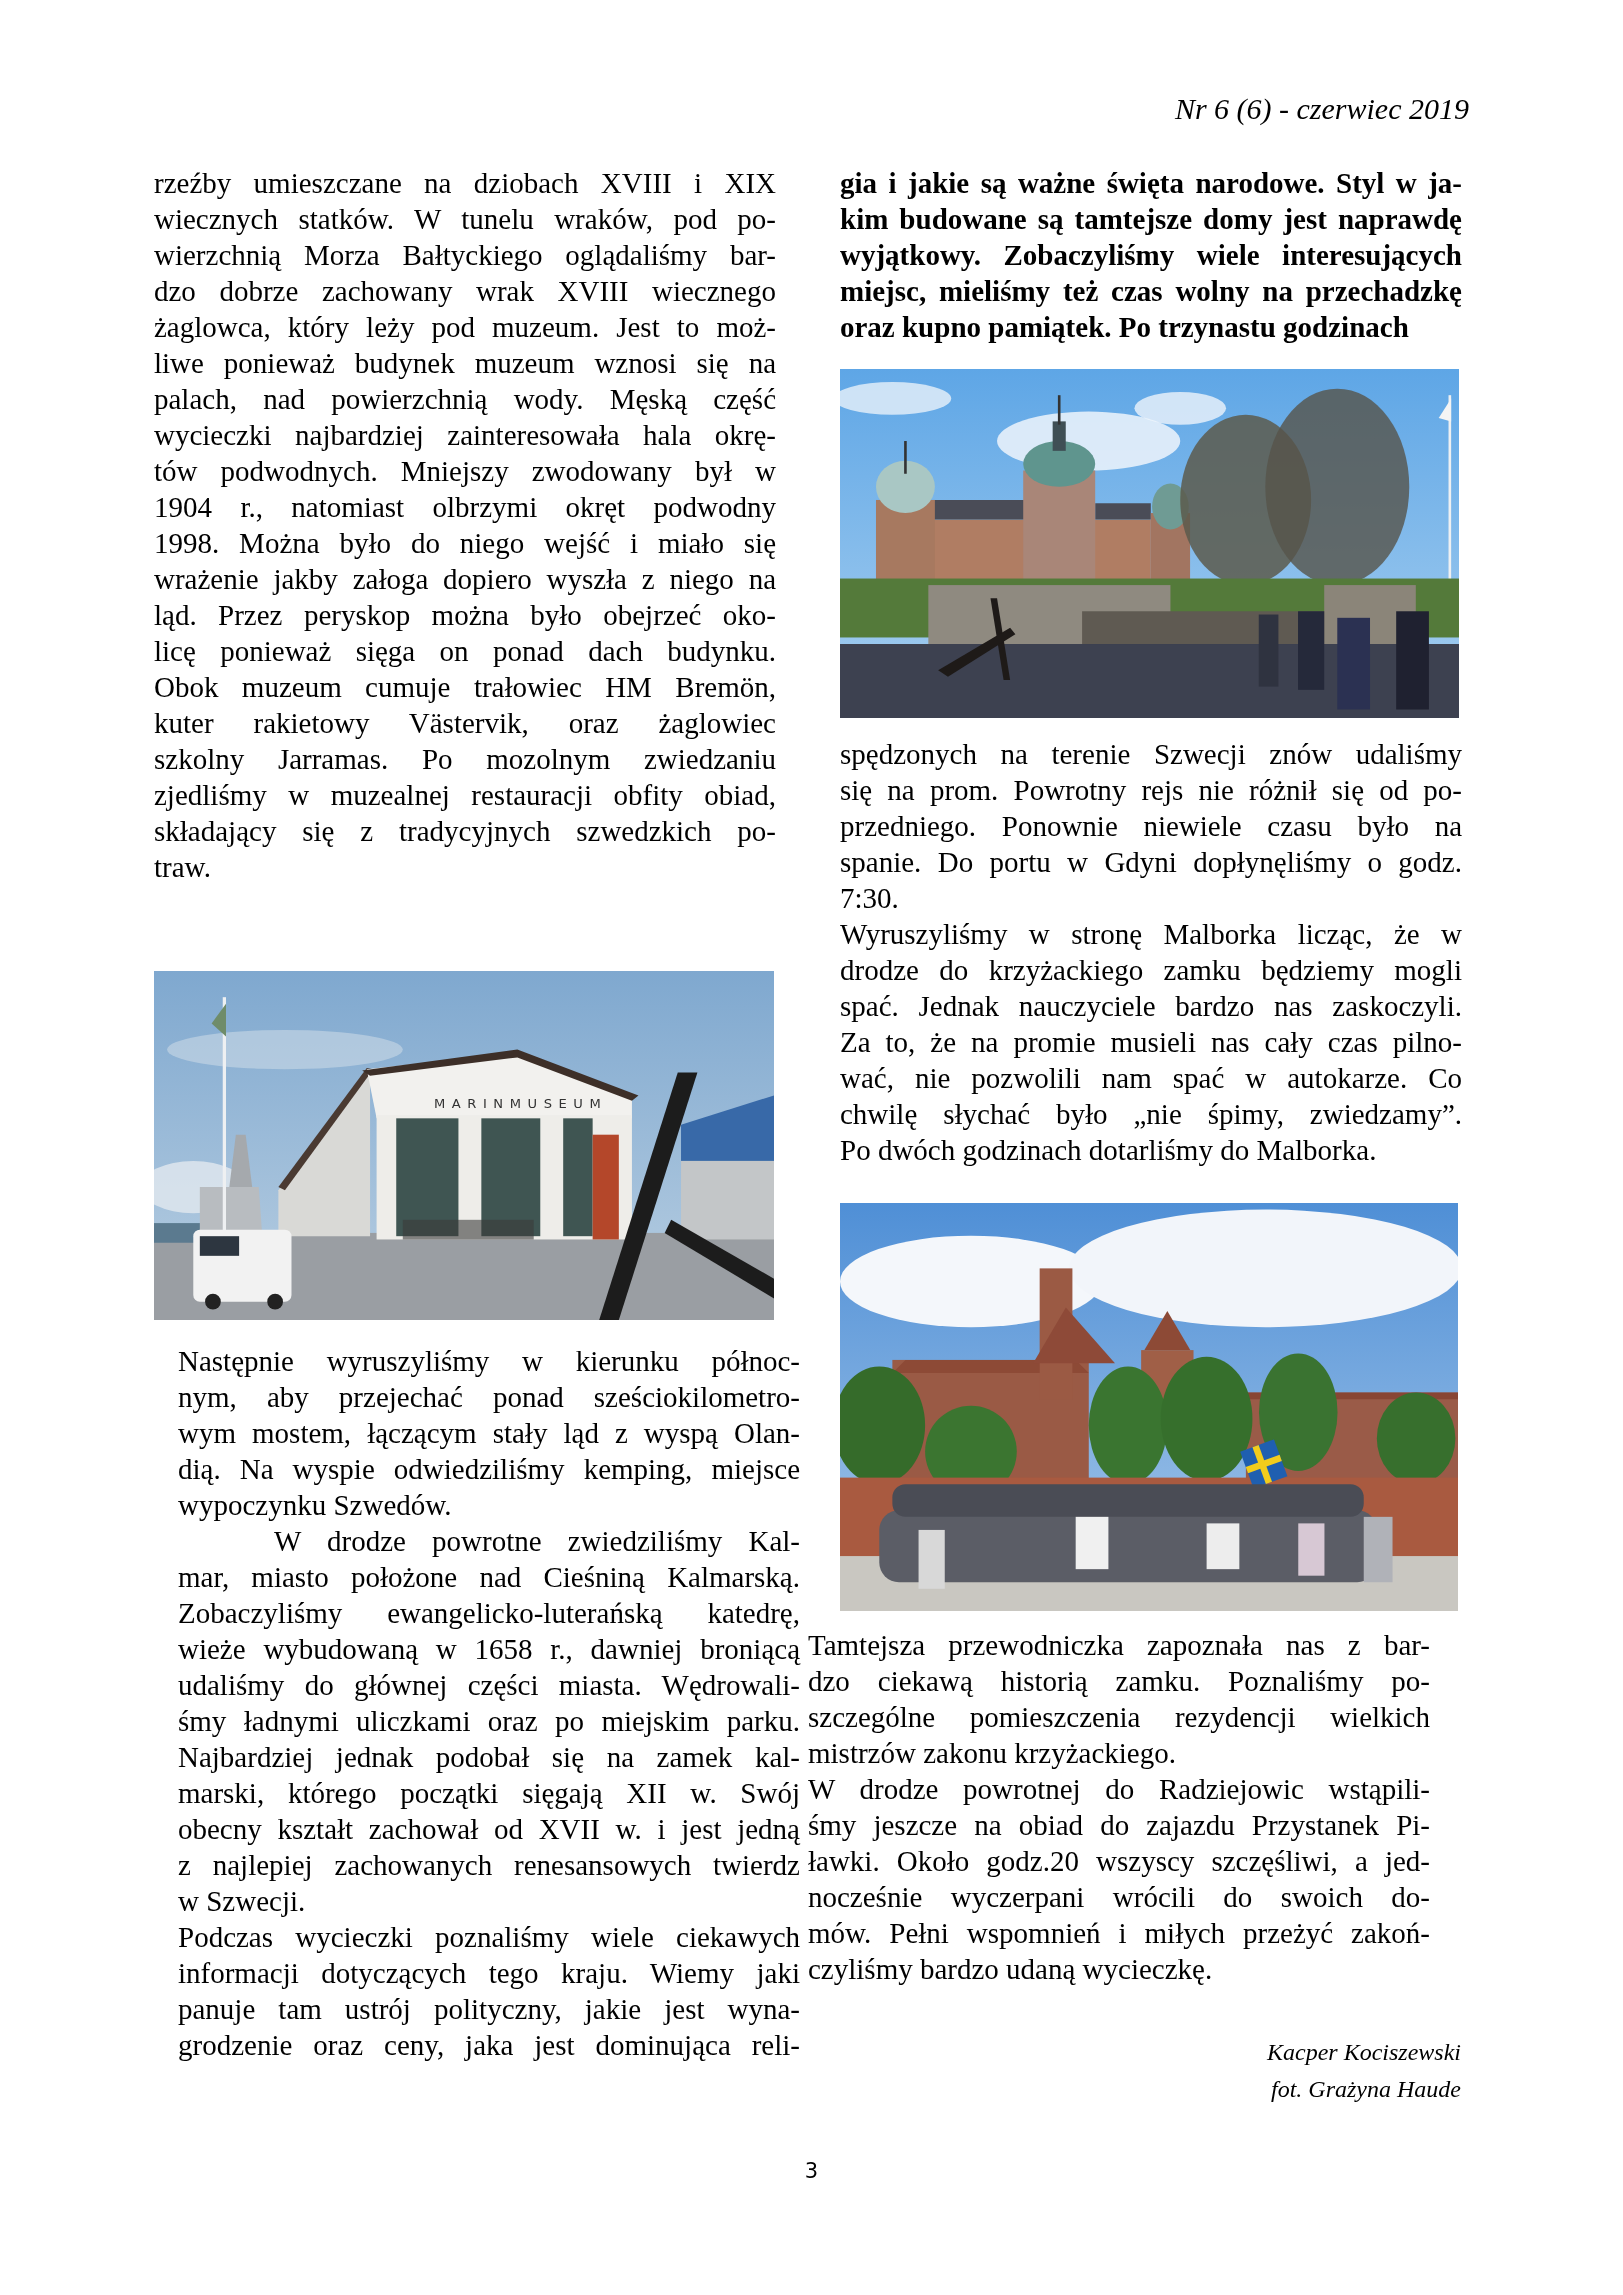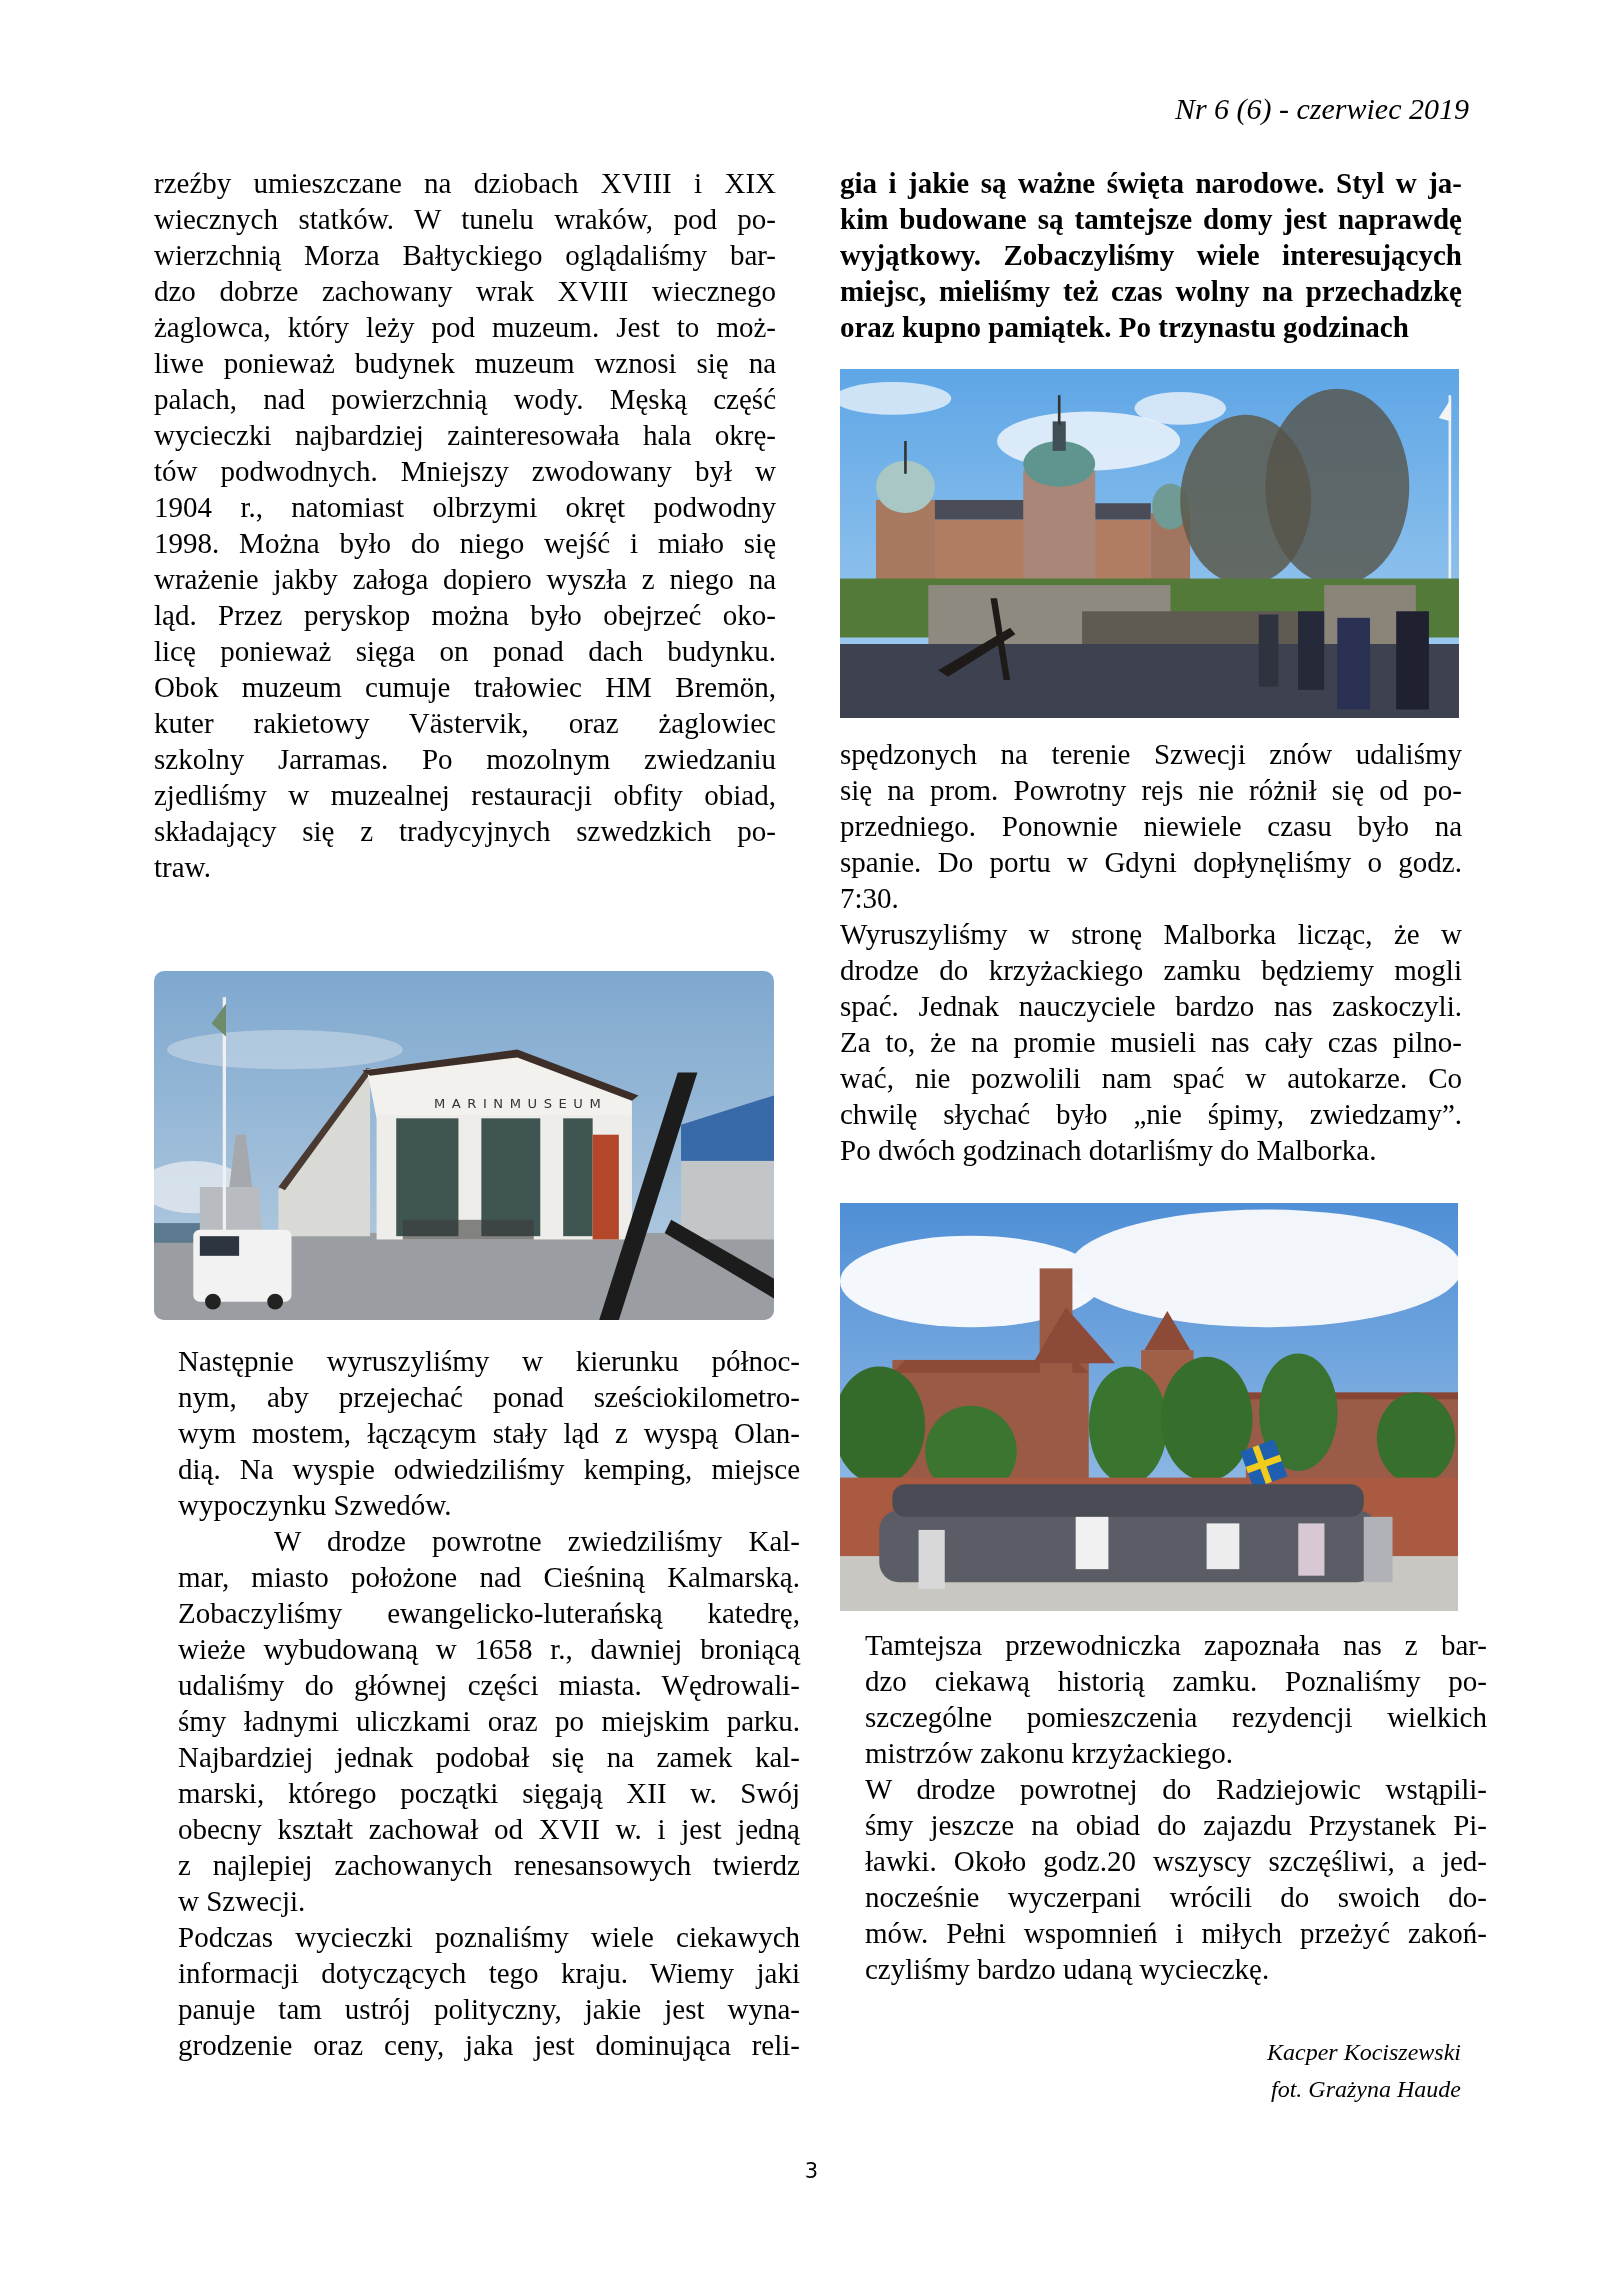--- a/index.html
+++ b/index.html
@@ -40,21 +40,21 @@
   <p class="line">ląd. Przez peryskop można było obejrzeć oko-</p>
   <p class="line">licę ponieważ sięga on ponad dach budynku.</p>
   <p class="line">Obok muzeum cumuje trałowiec HM Bremön,</p>
   <p class="line">kuter rakietowy Västervik, oraz żaglowiec</p>
   <p class="line">szkolny Jarramas. Po mozolnym zwiedzaniu</p>
   <p class="line">zjedliśmy w muzealnej restauracji obfity obiad,</p>
   <p class="line">składający się z tradycyjnych szwedzkich po-</p>
   <p class="line last">traw.</p>
 </div>
 
-<div class="photo" style="left:154px; top:971px; width:620px; height:349px;border-radius:10px;">
+<div class="photo" style="left:154px; top:971px; width:620px; height:349px;">
   <svg viewBox="0 0 947 533" preserveAspectRatio="none">
     <defs>
       <linearGradient id="sky1" x1="0" y1="0" x2="0" y2="1">
         <stop offset="0" stop-color="#7fa8cf"></stop>
           <stop offset="1" stop-color="#b9cfe2"></stop>
       </linearGradient>
     </defs>
     <rect width="947" height="533" fill="url(#sky1)"></rect>
     <ellipse cx="200" cy="120" rx="180" ry="30" fill="#c9d8e6" opacity="0.6"></ellipse>
     <ellipse cx="60" cy="330" rx="80" ry="40" fill="#e2e8ef" opacity="0.8"></ellipse>
@@ -228,21 +228,21 @@
     <rect x="60" y="470" width="760" height="110" fill="#5b5d66" rx="30"></rect>
     <rect x="80" y="430" width="720" height="50" fill="#4a4c55" rx="20"></rect>
     <rect x="120" y="500" width="40" height="90" fill="#d8d8d8"></rect>
     <rect x="360" y="480" width="50" height="80" fill="#f0f0f0"></rect>
     <rect x="560" y="490" width="50" height="70" fill="#ededed"></rect>
     <rect x="700" y="490" width="40" height="80" fill="#d7c8d4"></rect>
     <rect x="800" y="480" width="44" height="100" fill="#b0b2b8"></rect>
   </svg>
 </div>
 
-<div class="col" style="left:865px; top:1627px; width:622px;">
+<div class="col" style="left:808px; top:1627px; width:622px;">
   <p class="line">Tamtejsza przewodniczka zapoznała nas z bar-</p>
   <p class="line">dzo ciekawą historią zamku. Poznaliśmy po-</p>
   <p class="line">szczególne pomieszczenia rezydencji wielkich</p>
   <p class="line last">mistrzów zakonu krzyżackiego.</p>
   <p class="line">W drodze powrotnej do Radziejowic wstąpili-</p>
   <p class="line">śmy jeszcze na obiad do zajazdu Przystanek Pi-</p>
   <p class="line">ławki. Około godz.20 wszyscy szczęśliwi, a jed-</p>
   <p class="line">nocześnie wyczerpani wrócili do swoich do-</p>
   <p class="line">mów. Pełni wspomnień i miłych przeżyć zakoń-</p>
   <p class="line last">czyliśmy bardzo udaną wycieczkę.</p>

